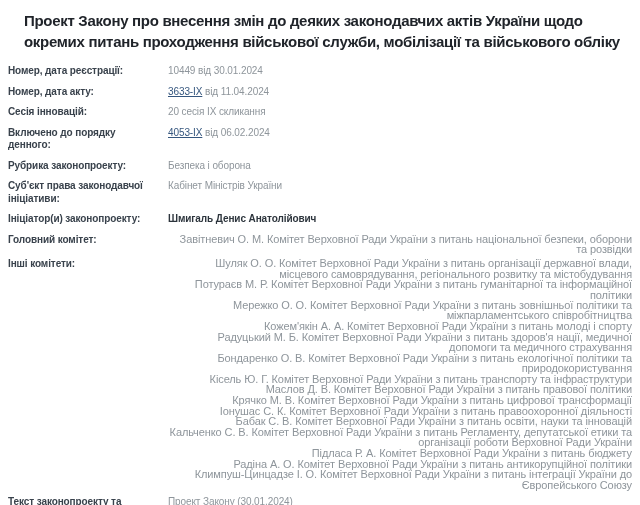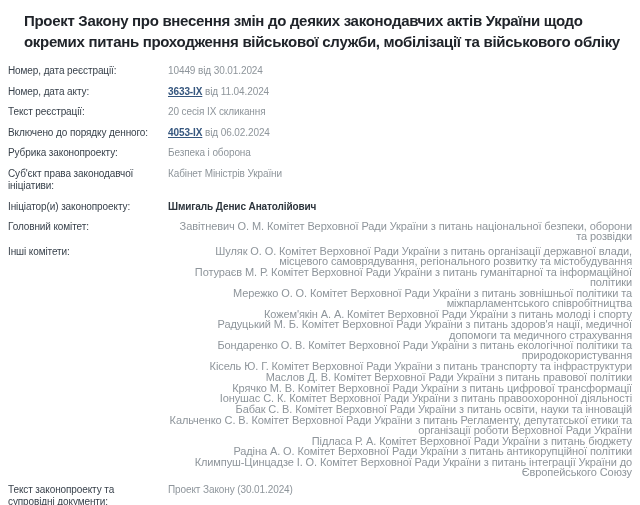--- a/index.html
+++ b/index.html
@@ -23,40 +23,40 @@
   }
 
   .row {
     display: grid;
     grid-template-columns: 160px 1fr;
     margin-bottom: 8px;
   }
   .row.tight { margin-bottom: 4px; }
   .label {
     font-size: 10px;
-    font-weight: normal;
+    font-weight: bold;
     color: #39424c;
     line-height: 12.5px;
     letter-spacing: -0.1px;
     max-width: 150px;
   }
   .value {
     font-size: 10px;
     color: #8e959b;
     line-height: 12.5px;
     letter-spacing: -0.1px;
     max-width: 468px;
   }
   .value.bold-dark {
     font-weight: bold;
     color: #2d353d;
   }
   a.doc-link {
     color: #35567e;
-    font-weight: bold;
+    font-weight: normal;
     text-decoration: underline;
     cursor: pointer;
     text-align: center;
   }
 
   .committee-list .value,
   .committee-item {
     font-size: 11px;
     color: #8e959b;
     line-height: 10.2px;
@@ -86,21 +86,21 @@
     <div class="label">Номер, дата реєстрації:</div>
     <div class="value">10449 від 30.01.2024</div>
   </div>
 
   <div class="row">
     <div class="label">Номер, дата акту:</div>
     <div class="value"><a class="doc-link">3633-IX</a><span> від 11.04.2024</span></div>
   </div>
 
   <div class="row">
-    <div class="label">Текст реєстрації:</div>
+    <div class="label">Сесія інновацій:</div>
     <div class="value">20 сесія IX скликання</div>
   </div>
 
   <div class="row">
     <div class="label">Включено до порядку денного:</div>
     <div class="value"><a class="doc-link">4053-IX</a><span> від 06.02.2024</span></div>
   </div>
 
   <div class="row">
     <div class="label">Рубрика законопроекту:</div>

